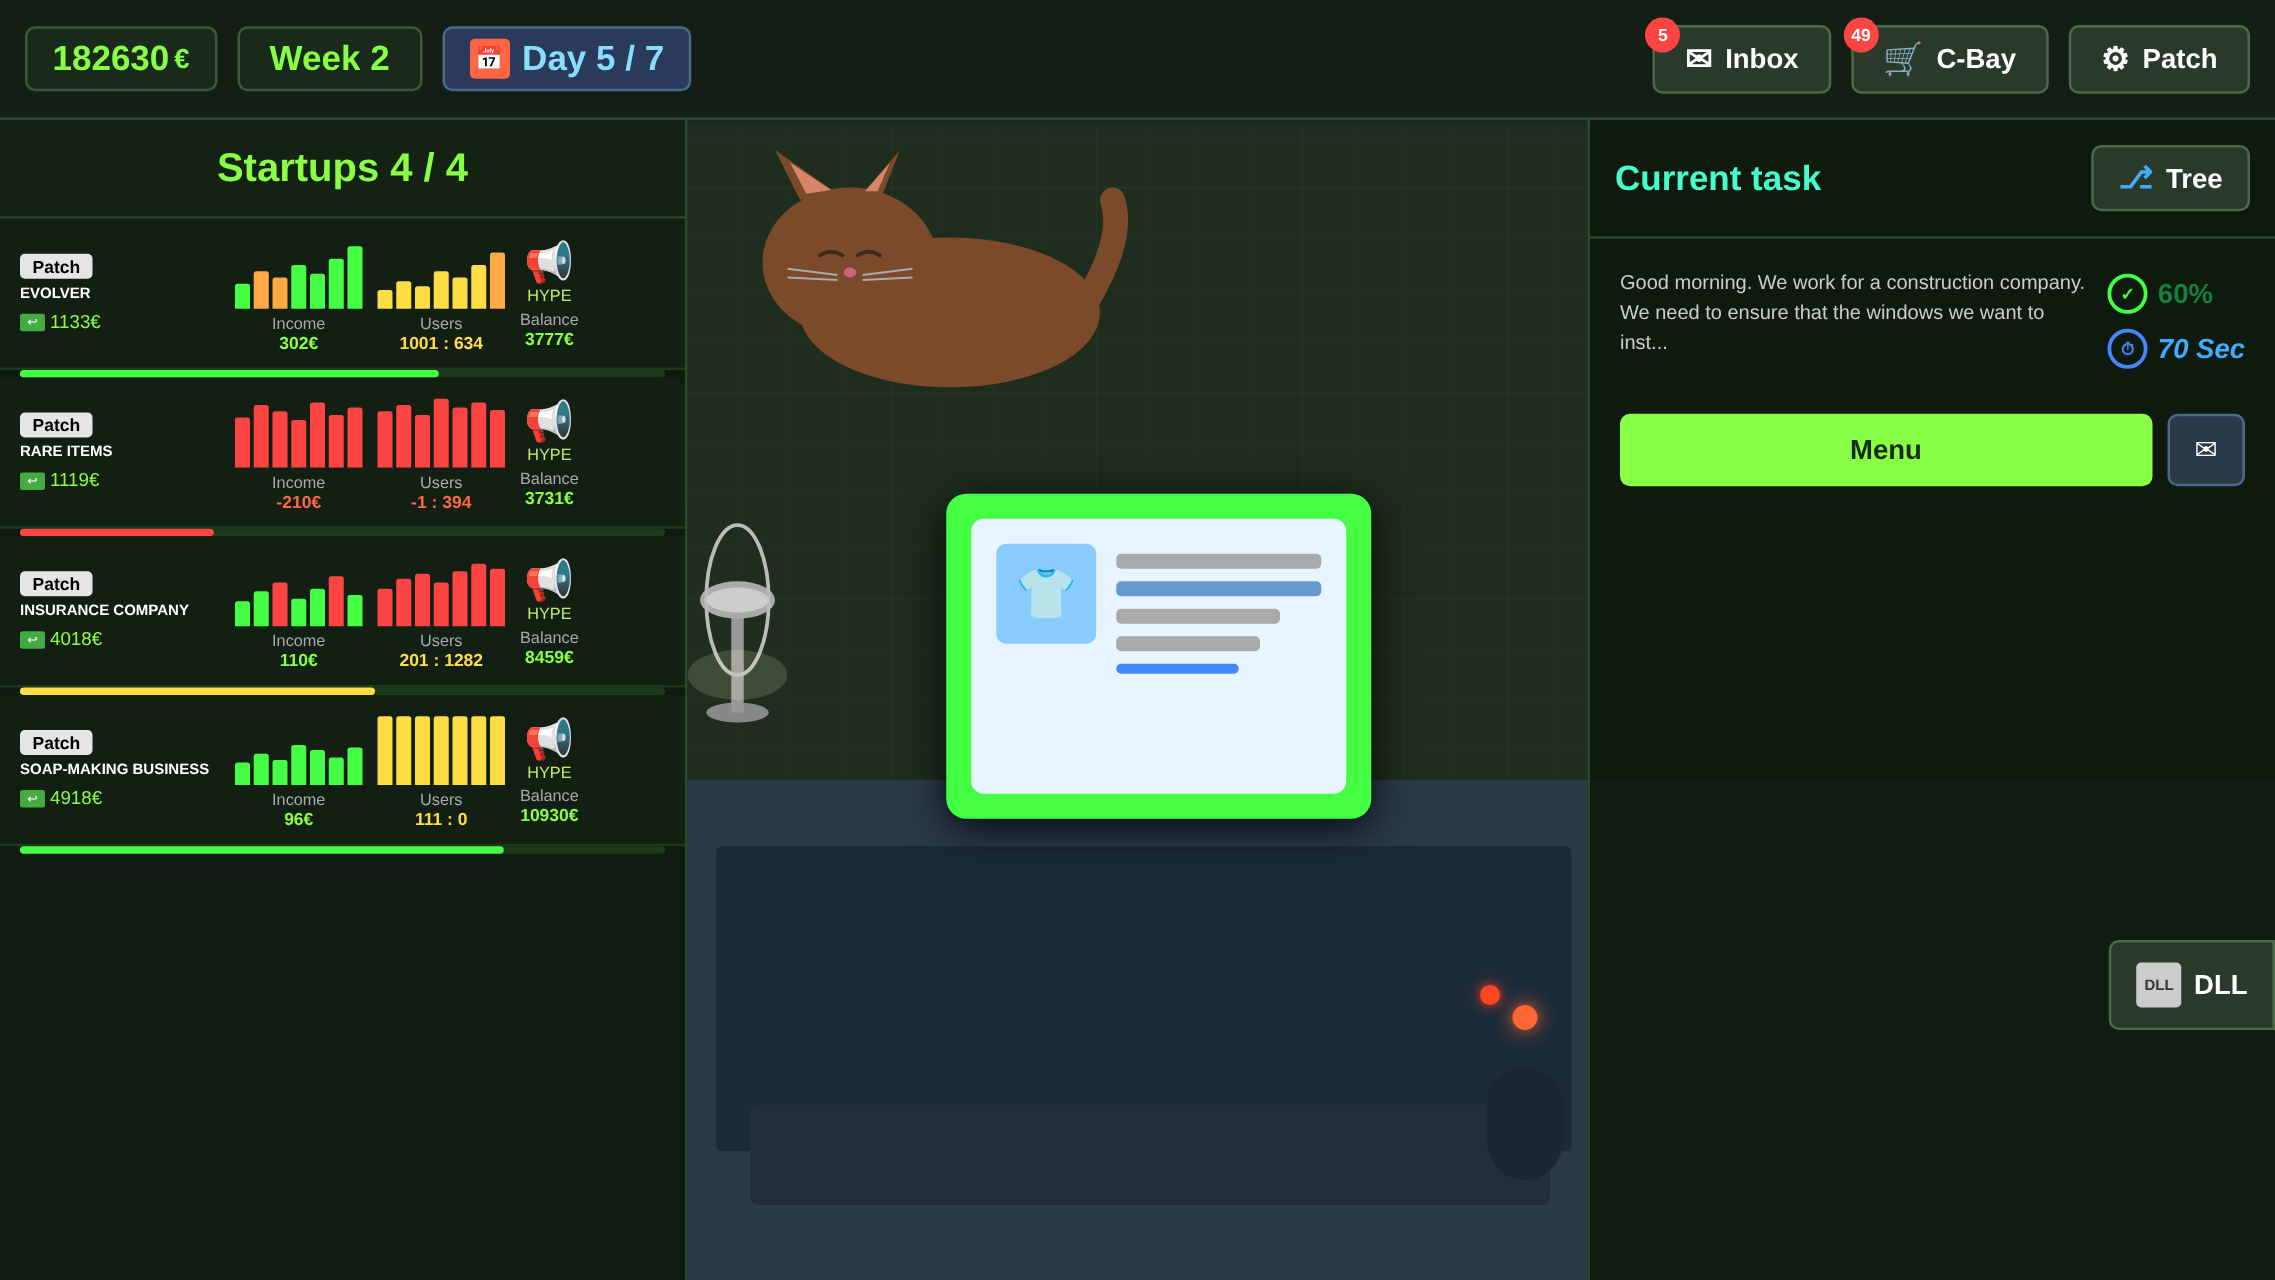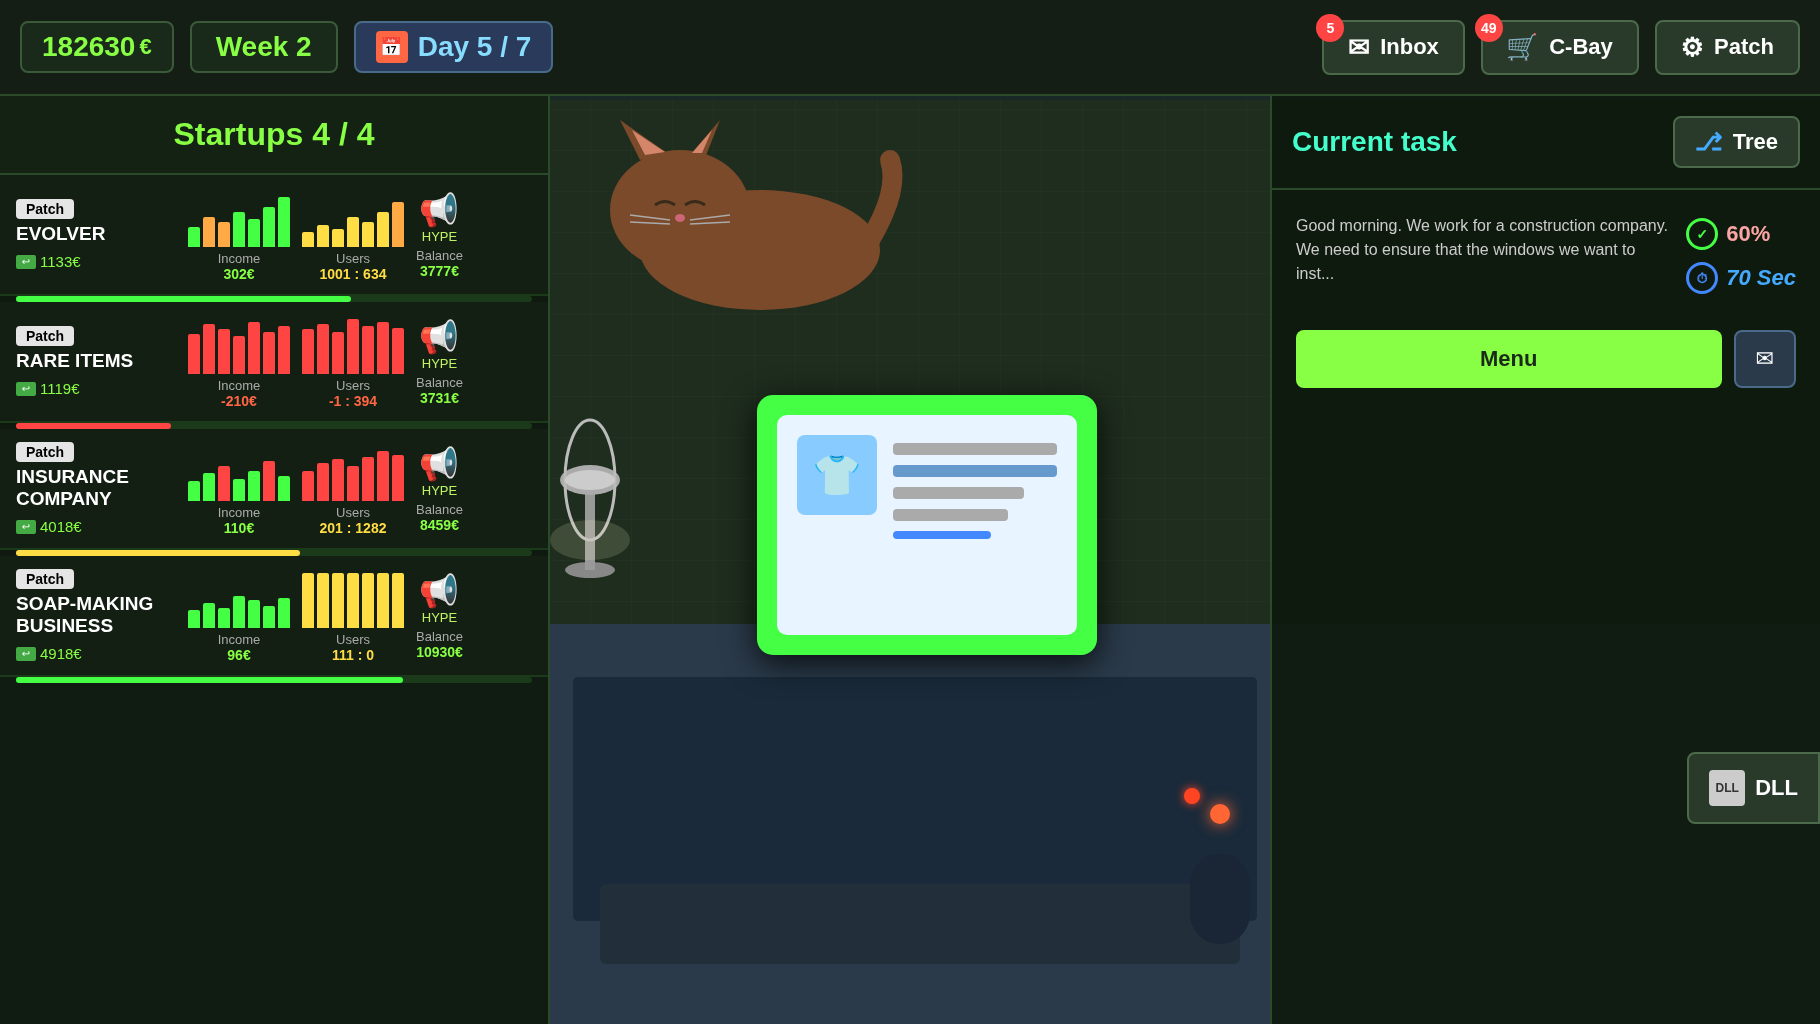--- a/index.html
+++ b/index.html
@@ -186,21 +186,21 @@
       color: #000;
       font-size: 14px;
       font-weight: bold;
       padding: 2px 10px;
       border-radius: 4px;
       display: inline-block;
       margin-bottom: 4px;
     }
     .startup-name {
       color: #ffffff;
-      font-size: 19px;
+      font-size: 12px;
       font-weight: bold;
       margin-bottom: 8px;
     }
     .startup-cost {
       color: #88ff44;
       font-size: 15px;
       display: flex;
       align-items: center;
       gap: 4px;
     }
@@ -346,21 +346,21 @@
       height: 32px;
       border-radius: 50%;
       border: 3px solid;
       display: flex;
       align-items: center;
       justify-content: center;
       font-size: 14px;
     }
     .stat-green { border-color: #44ff44; color: #44ff44; }
     .stat-blue { border-color: #4488ff; color: #4488ff; }
-    .stat-percent { color: #fca5a5; }
+    .stat-percent { color: #15803d; }
     .stat-sec { color: #44aaff; font-style: italic; }
 
     .task-actions {
       display: flex;
       gap: 12px;
       margin-top: 24px;
     }
     .edit-btn {
       background: #88ff44;
       border: none;

